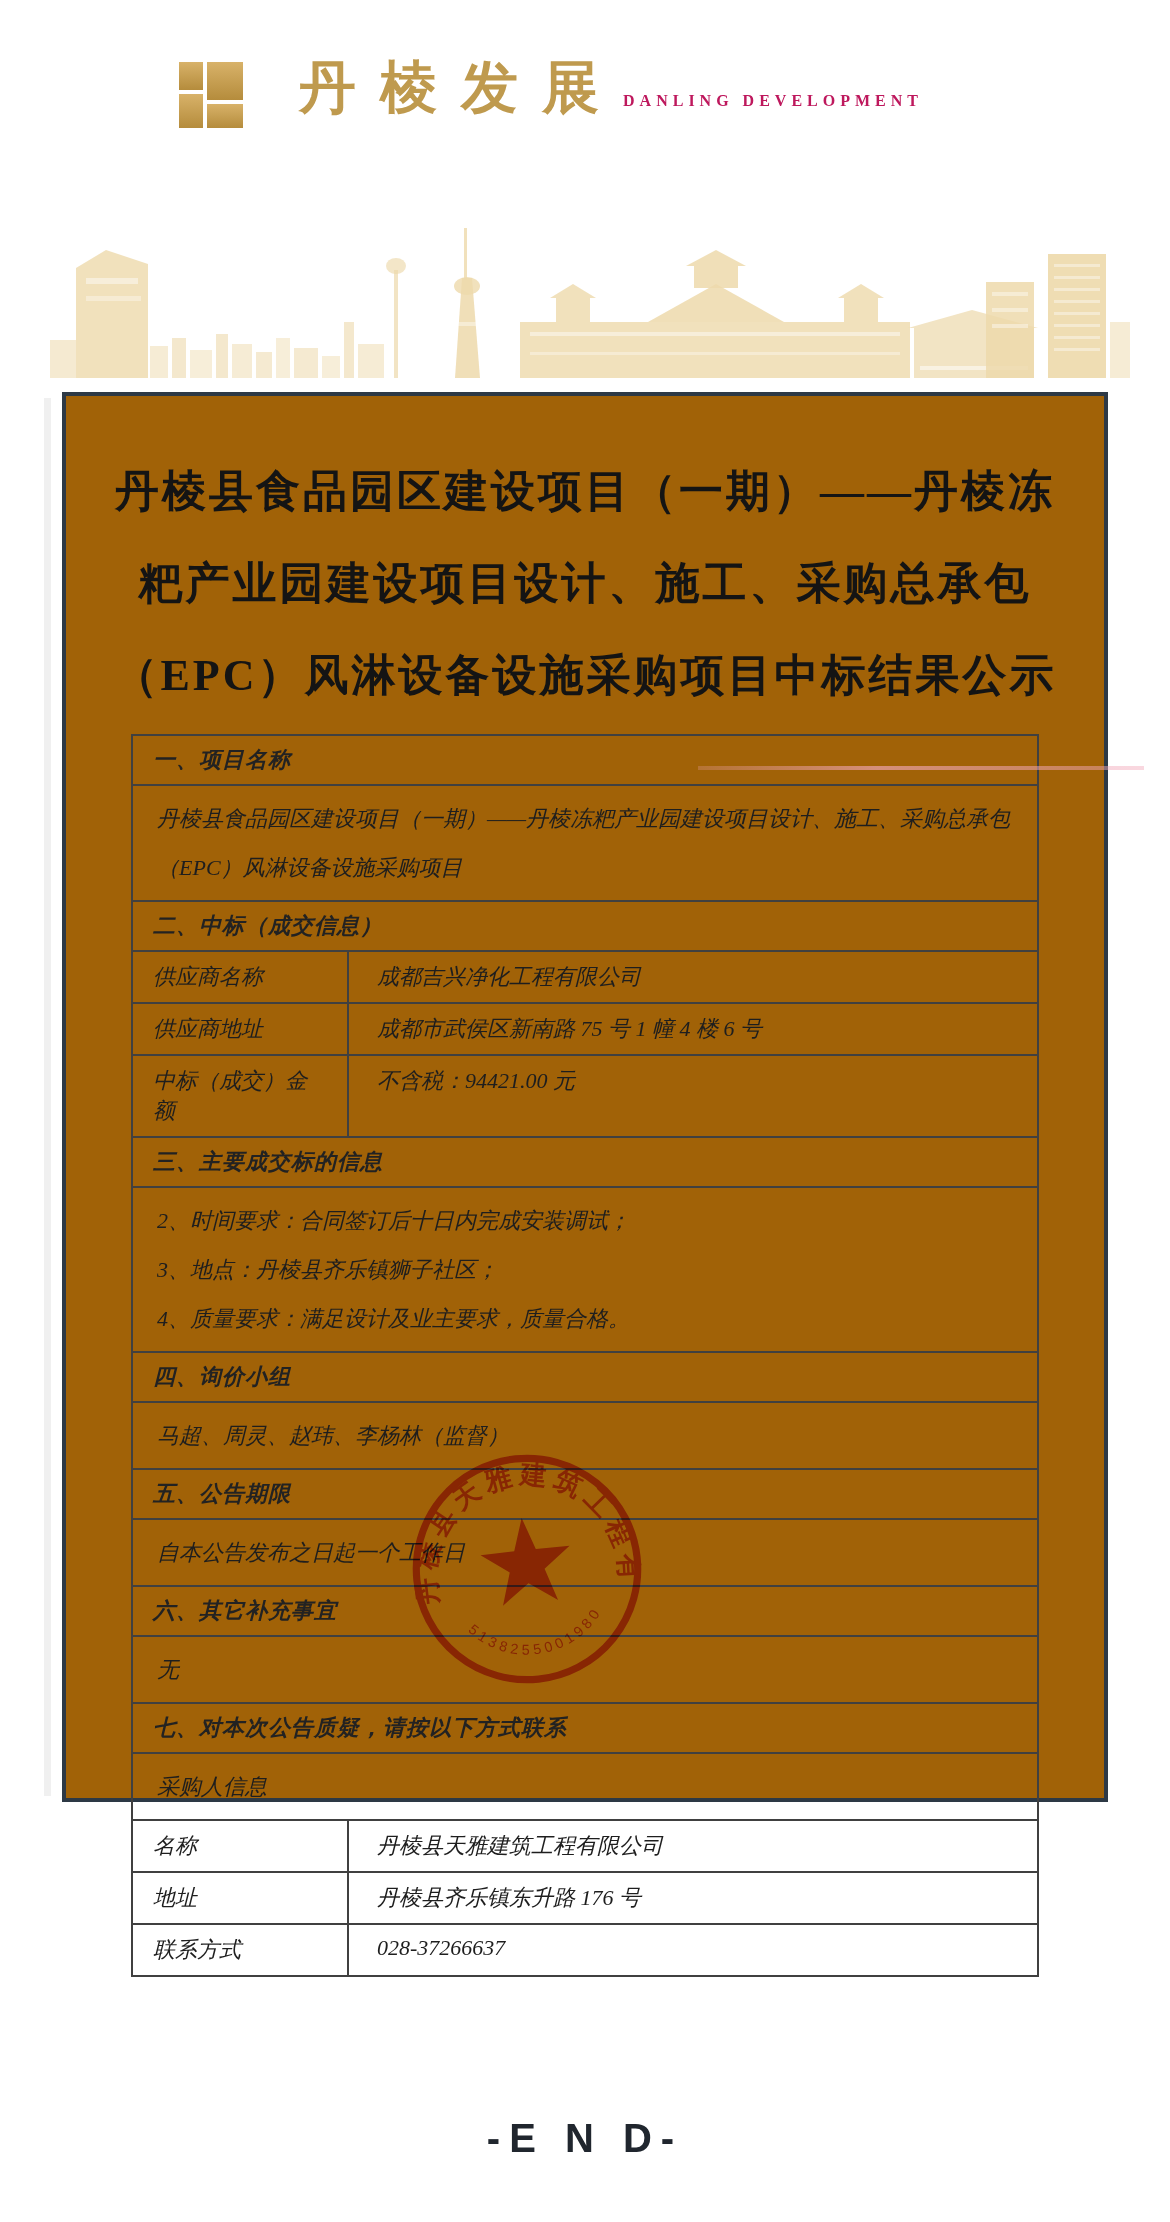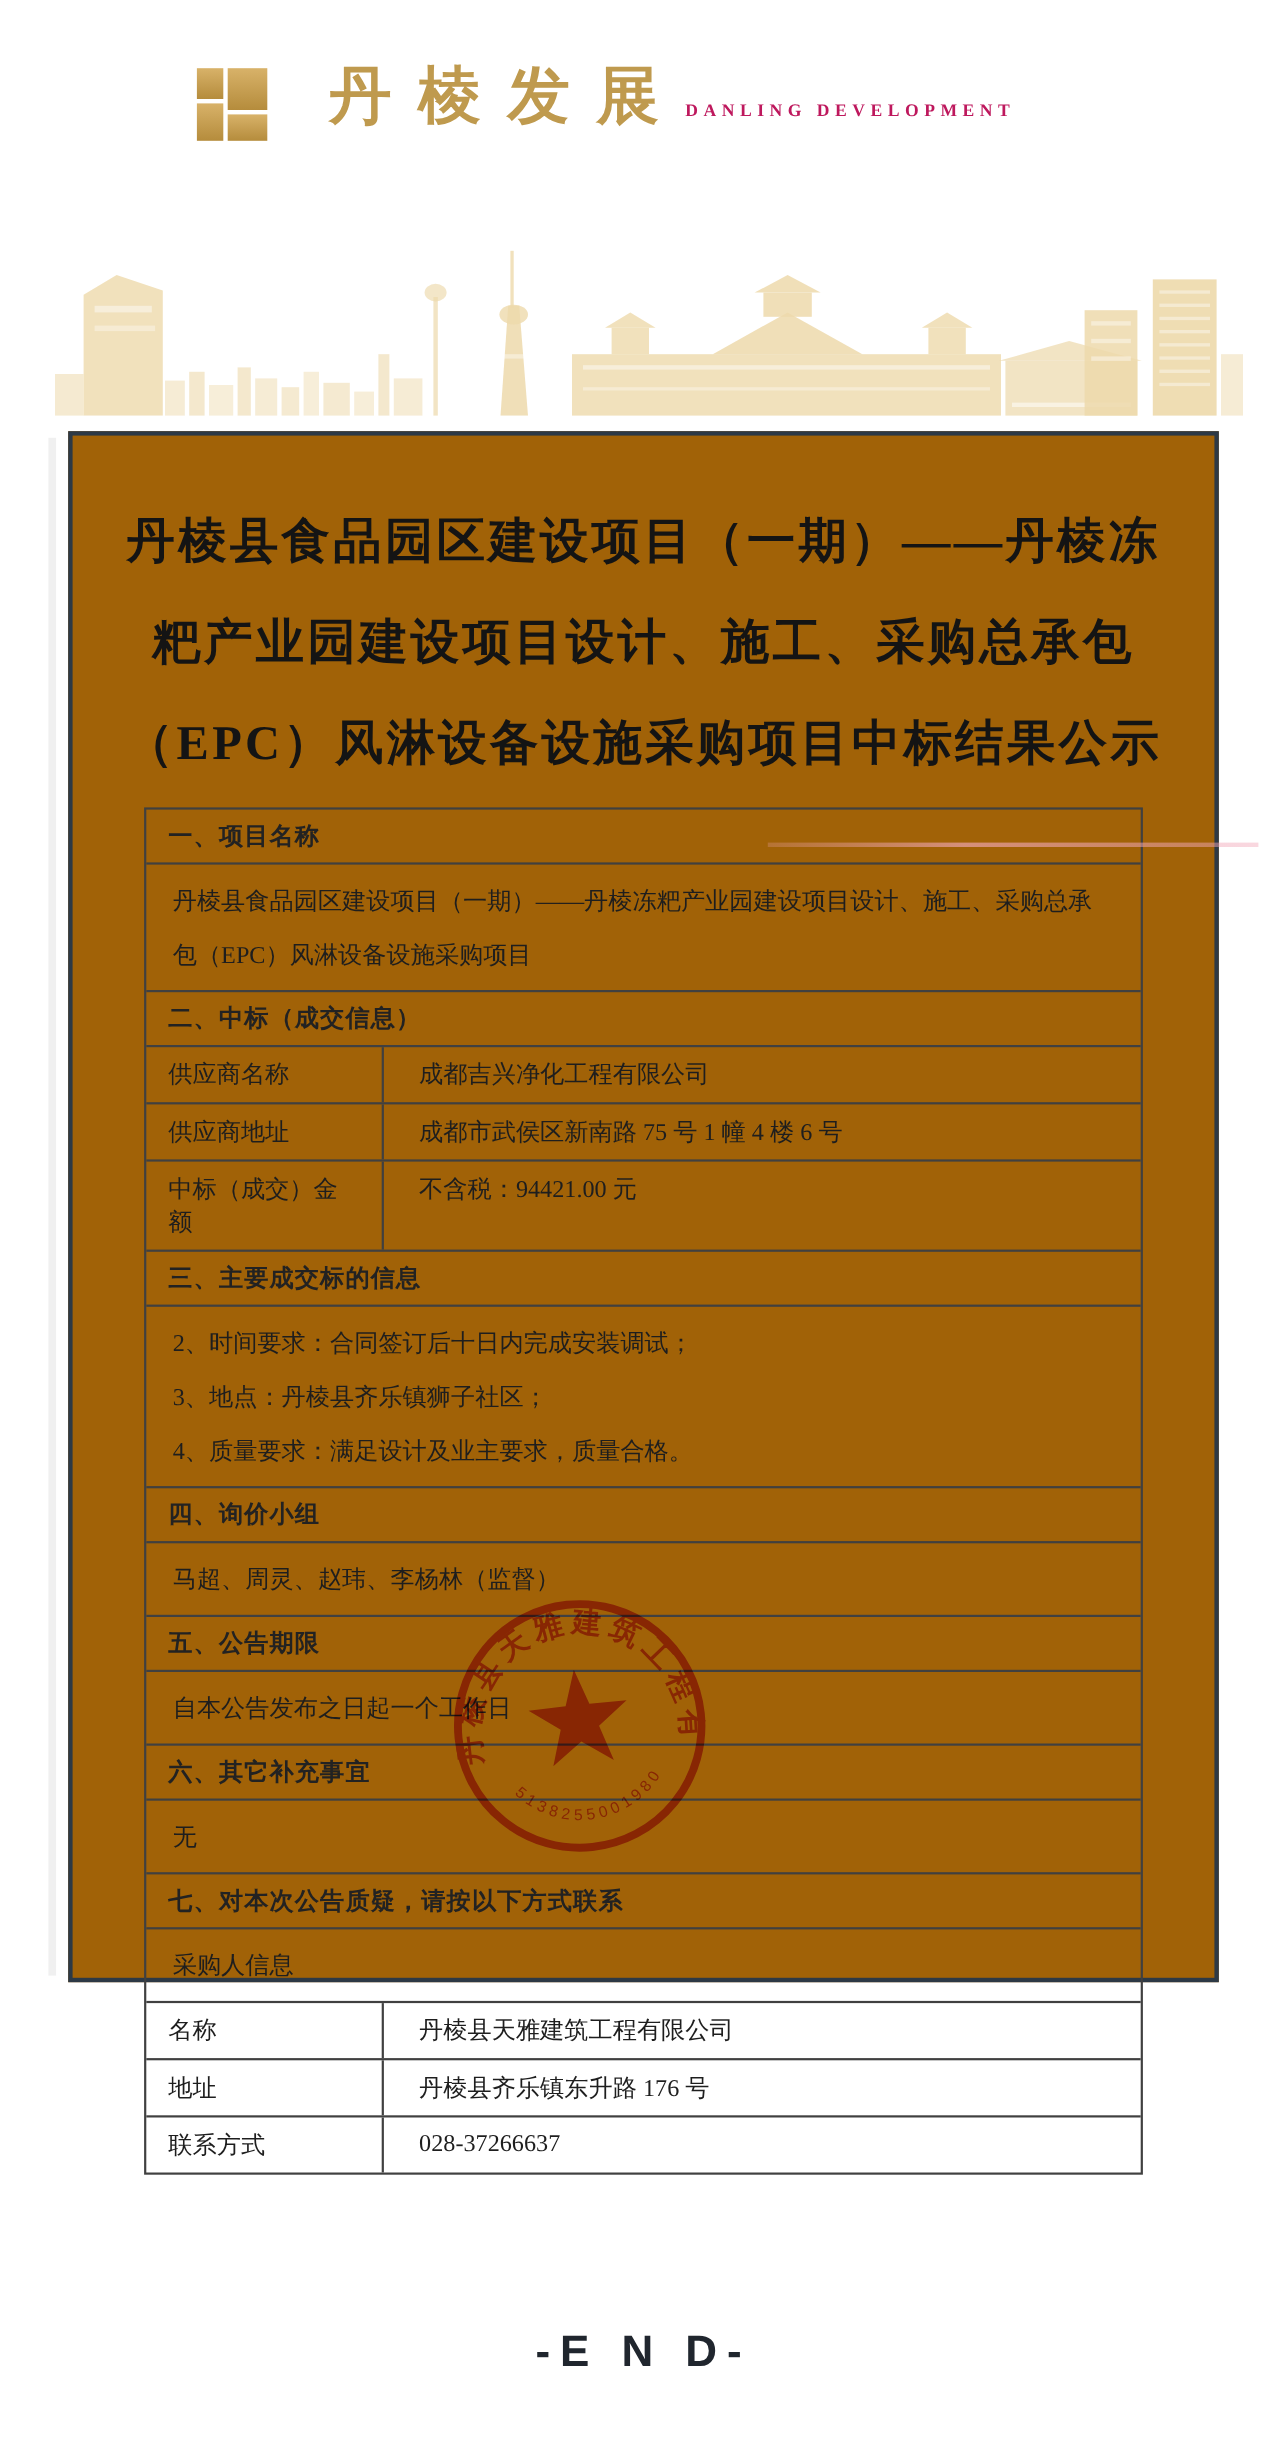--- a/index.html
+++ b/index.html
@@ -22,27 +22,27 @@
 
   
   .doc-frame { position:absolute; top:392px; left:62px; width:1046px; height:1410px;
                border:4px solid #2d3945; background:#a16207; }
   .scan-shadow { position:absolute; top:398px; left:44px; width:7px; height:1398px; background:rgba(110,110,110,.10); }
 
   .doc-title { margin:50px 28px 12px; text-align:center; font-weight:700; font-size:44px;
                line-height:92px; letter-spacing:3px; color:#141414; }
 
   .doc-table { width:908px; margin:12px auto 0; border:2px solid #404040; color:#1e1e1e; }
-  .t-row { border-top:2px solid #404040; }
+  .t-row { border-top:2px solid #404040;font-style:italic; }
   .t-row.first { border-top:none; }
   .sec { font-family:"Liberation Sans", sans-serif; font-weight:700; font-size:22px; padding:9px 20px; letter-spacing:1px; color:#222; }
   .full { font-size:22px; padding:8px 24px; line-height:49px; }
   .pair { display:flex; }
   .pair .lbl { flex:0 0 216px; padding:10px 20px; border-right:2px solid #404040; font-size:22px; }
-  .pair .val { flex:1; padding:10px 32px; font-size:22px; }
+  .pair .val { flex:1; padding:10px 8px; font-size:22px;margin-left:20px; }
 
   
   .pink-line { position:absolute; top:766px; left:698px; width:446px; height:4px;
                background:linear-gradient(90deg, rgba(242,168,185,.25), rgba(242,168,185,.65) 40%, rgba(242,168,185,.45)); }
 
   
   .stamp { position:absolute; left:338px; top:1050px; width:246px; height:246px;
            opacity:.84; mix-blend-mode:multiply; transform:rotate(-6deg); }
 
   

